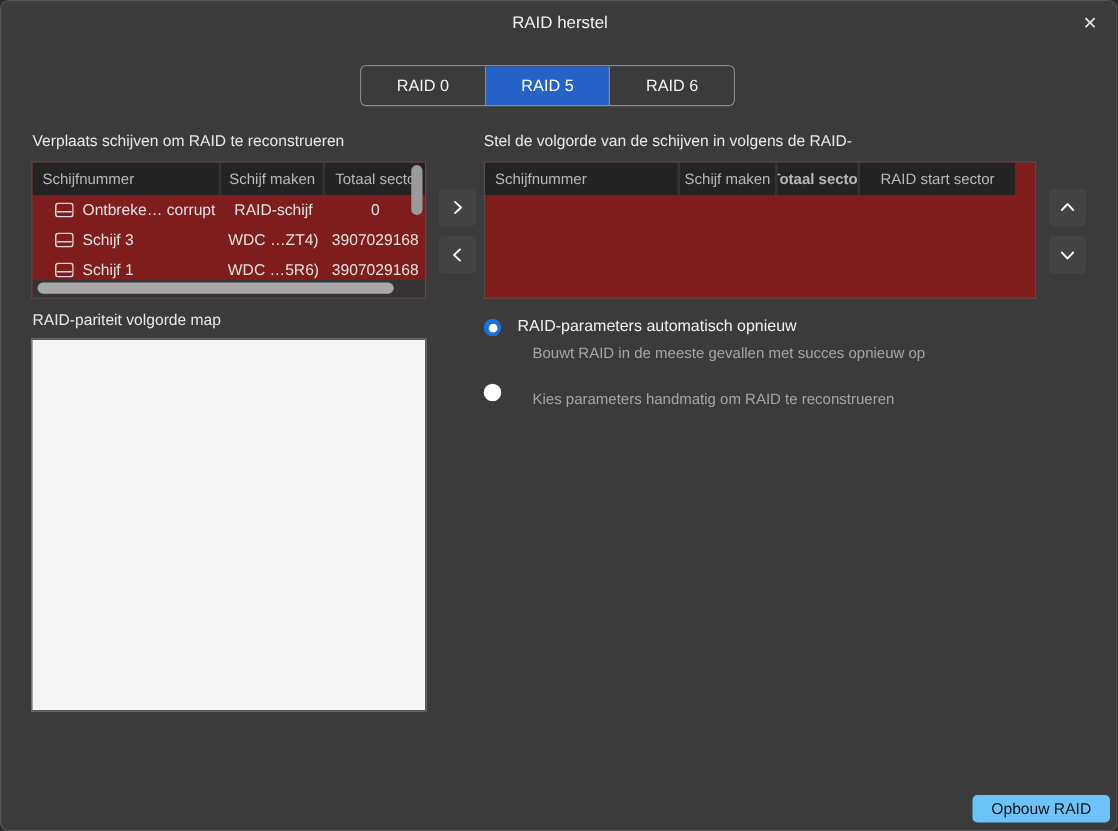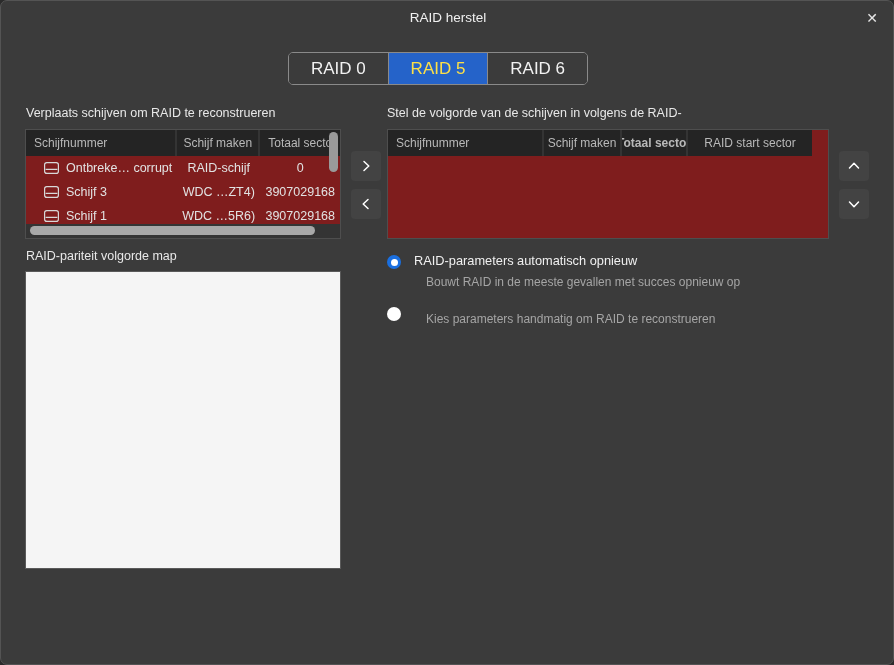--- a/index.html
+++ b/index.html
@@ -48,30 +48,30 @@
     position: absolute; left: 287px; top: 51px;
     width: 300px; height: 33px;
     display: flex;
     border: 1px solid #8a8a8a;
     border-radius: 5px;
     overflow: hidden;
   }
   .tab {
     flex: 1 1 0;
     display: flex; align-items: center; justify-content: center;
-    font-size: 17px;
+    font-size: 13px;
     color: #f2f2f2;
     background: #3b3b3b;
     cursor: pointer;
     border-right: 1px solid #8a8a8a;
   }
   .tab:last-child { border-right: none; }
   .tab.active {
     background: #2563c9;
-    color: #fde047;
+    color: #ffffff;
   }
 
   
   .section-label {
     position: absolute;
     color: #e8e8e8;
     font-size: 12.5px;
     white-space: nowrap;
   }
   #label-left  { left: 25px;  top: 105px; }
@@ -353,14 +353,15 @@
     </span>
   </div>
 
   <div class="radio-row" id="opt-manual">
     <span class="radio"></span>
     <span class="radio-texts">
       <span class="radio-sub">Kies parameters handmatig om RAID te reconstrueren</span>
     </span>
   </div>
 
+  <button id="build-btn">Opbouw RAID</button>
 
 </div>
 
 </body></html>

